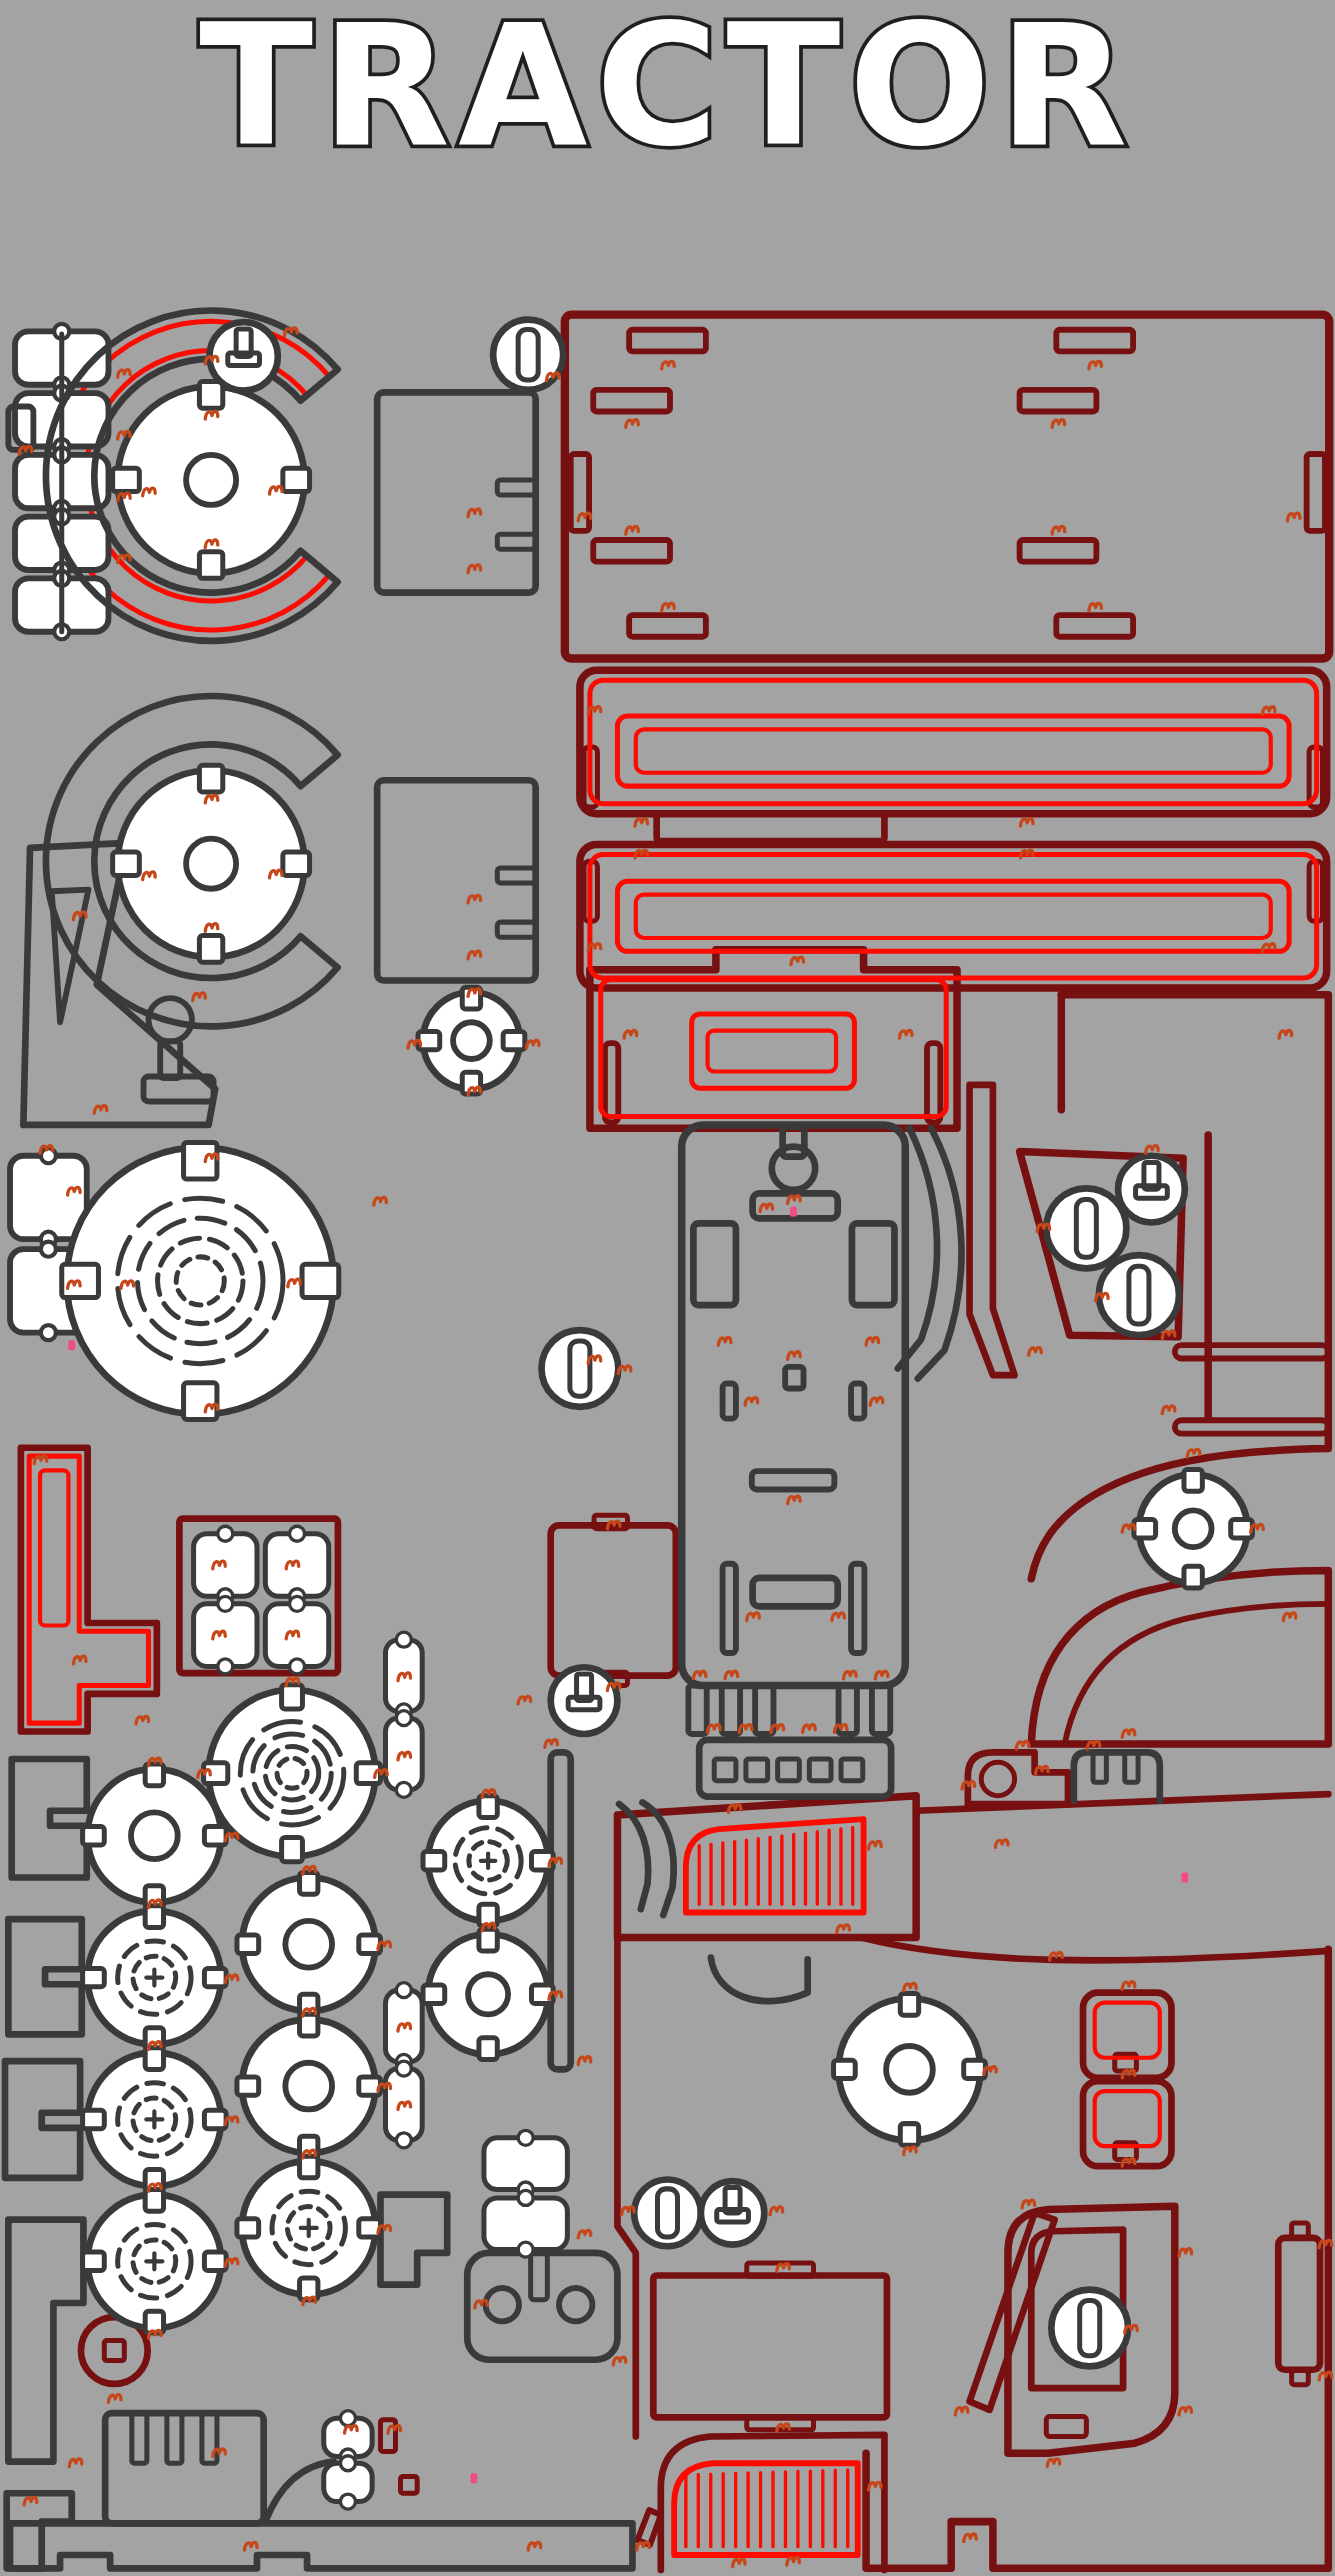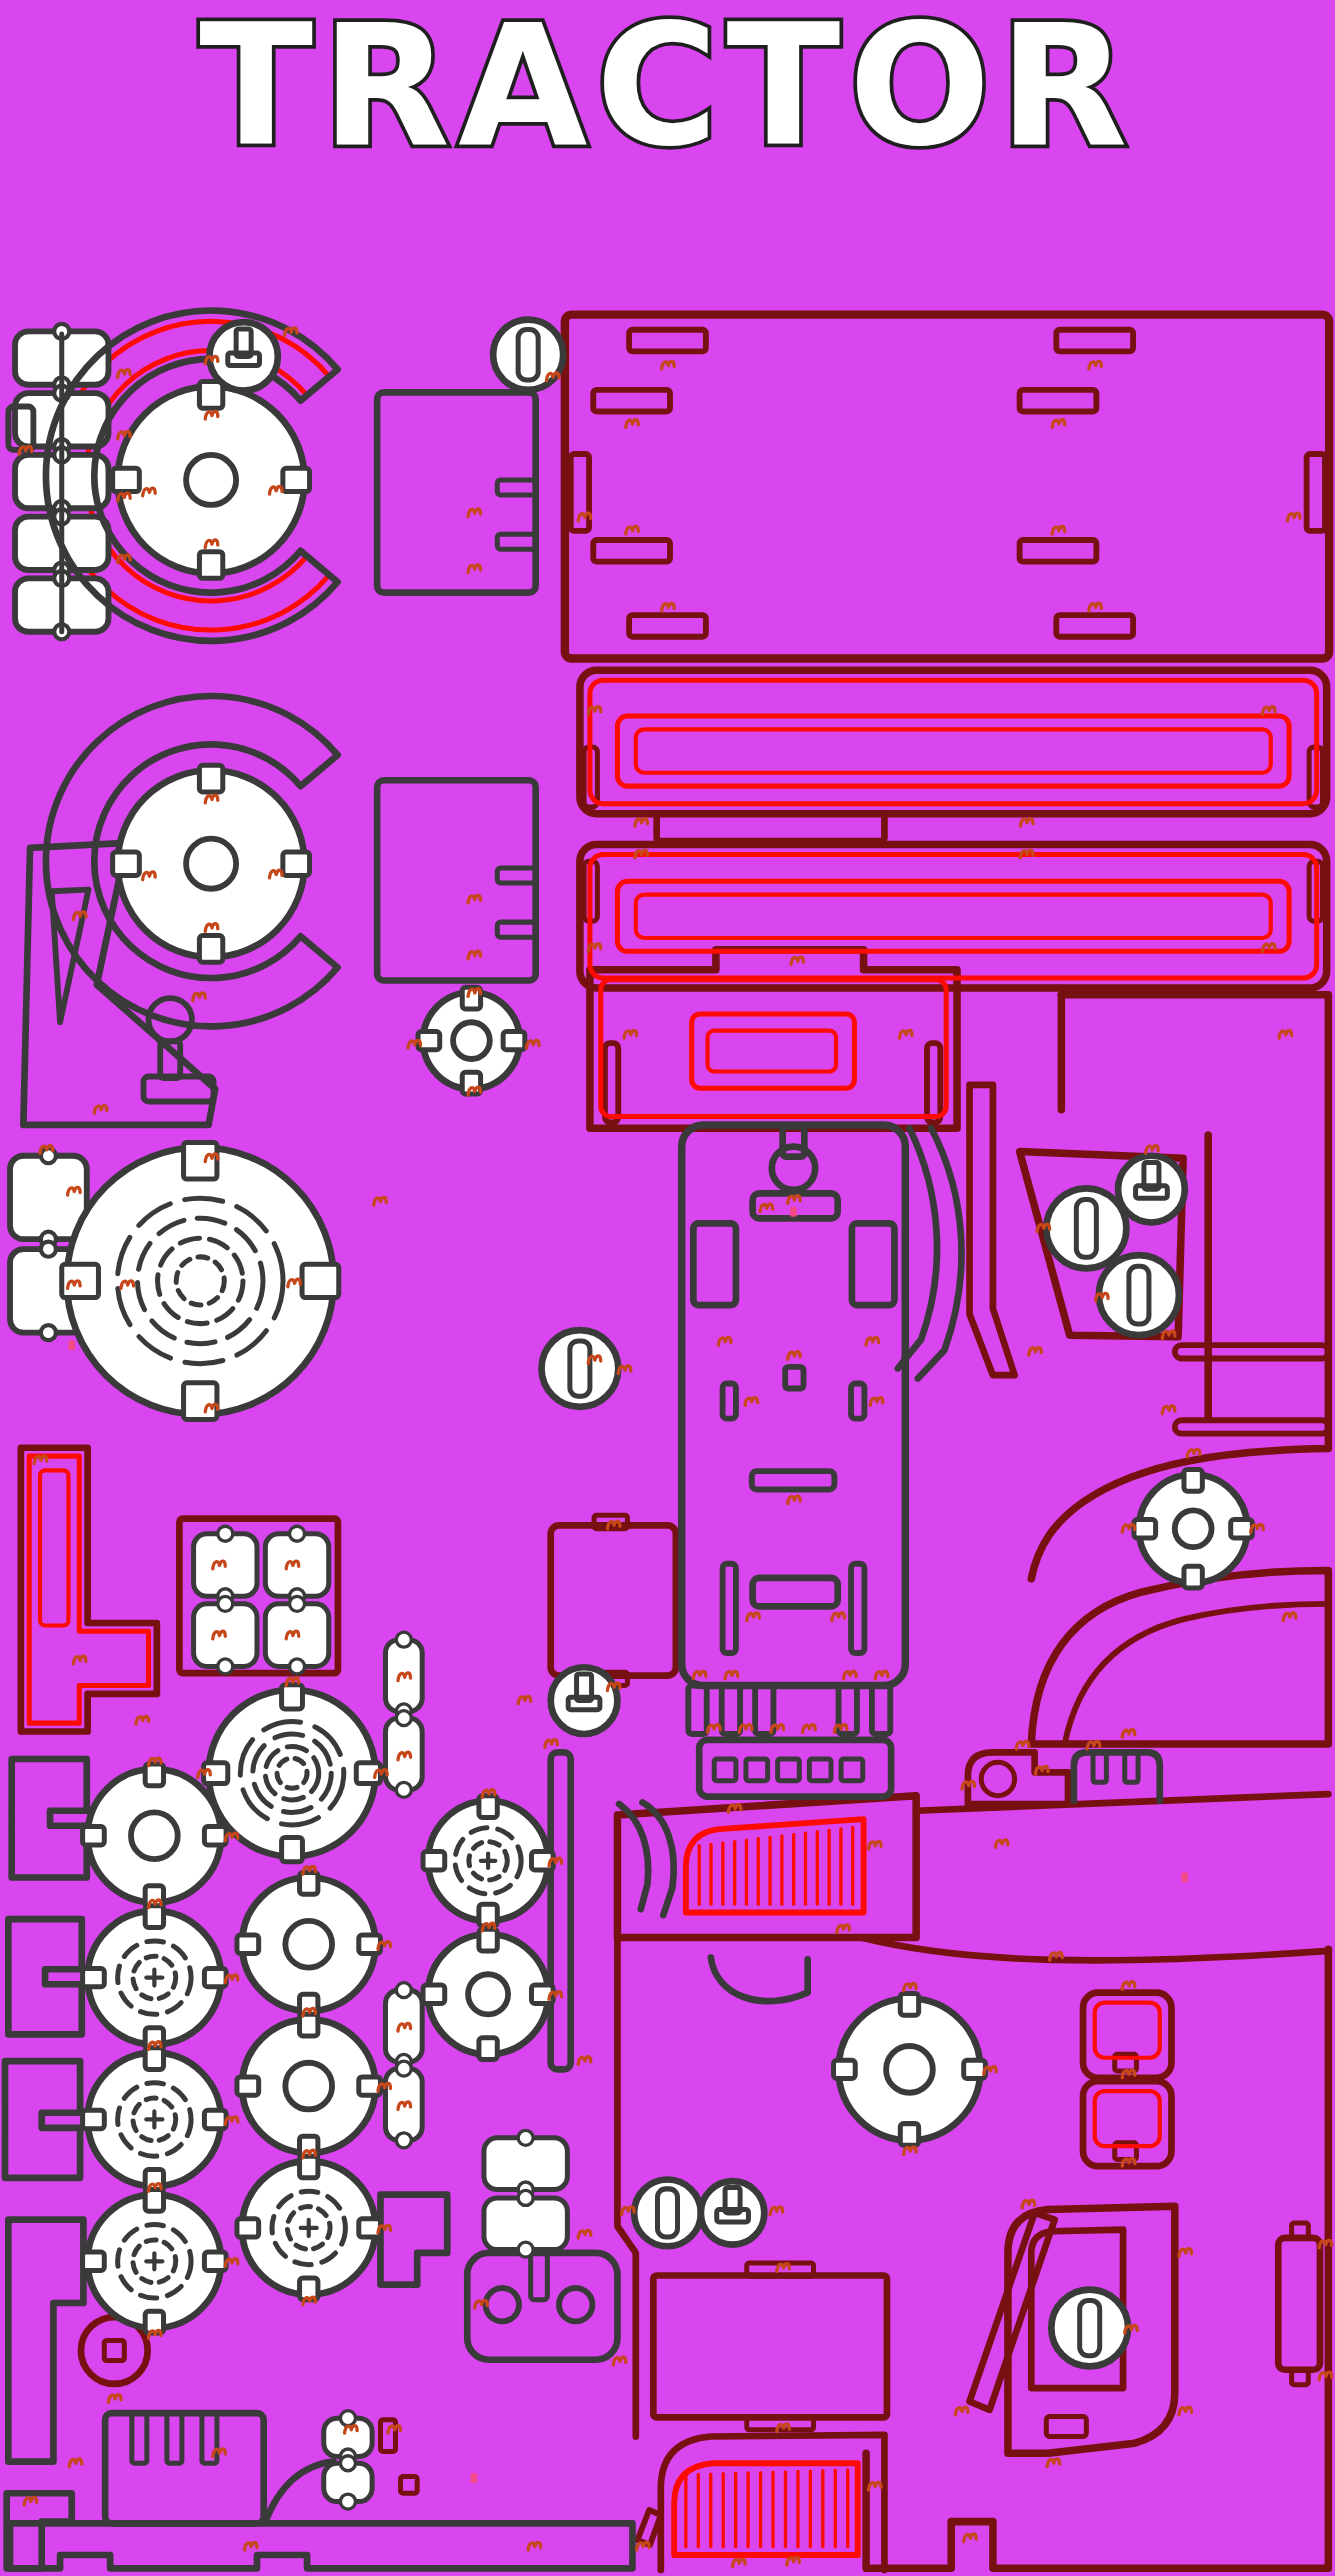--- a/index.html
+++ b/index.html
@@ -1,16 +1,16 @@
 <!DOCTYPE html>
 <html style="font-size:13.4px"><head>
 <meta charset="utf-8">
 <style>
   html,body{margin:0;padding:0;background:#ffffff;}
-  .page{width:1335px;height:2576px;position:relative;background:#d946ef;overflow:hidden;}
+  .page{width:1335px;height:2576px;position:relative;background:#a3a3a3;overflow:hidden;}
   svg{display:block;}
   .sheet-title{font-family:"DejaVu Sans","Liberation Sans",sans-serif;font-weight:bold;letter-spacing:10px;}
 </style>
 </head>
 <body>
 
 <div class="page">
   <svg id="sheet" viewBox="0 0 1600 3087" width="1335" height="2576" xmlns="http://www.w3.org/2000/svg">
     <text class="sheet-title" x="800" y="172" text-anchor="middle" font-size="200" paint-order="stroke" fill="#ffffff" stroke="#1f1f1f" stroke-width="9">TRACTOR</text>
     <g id="parts-layer">

